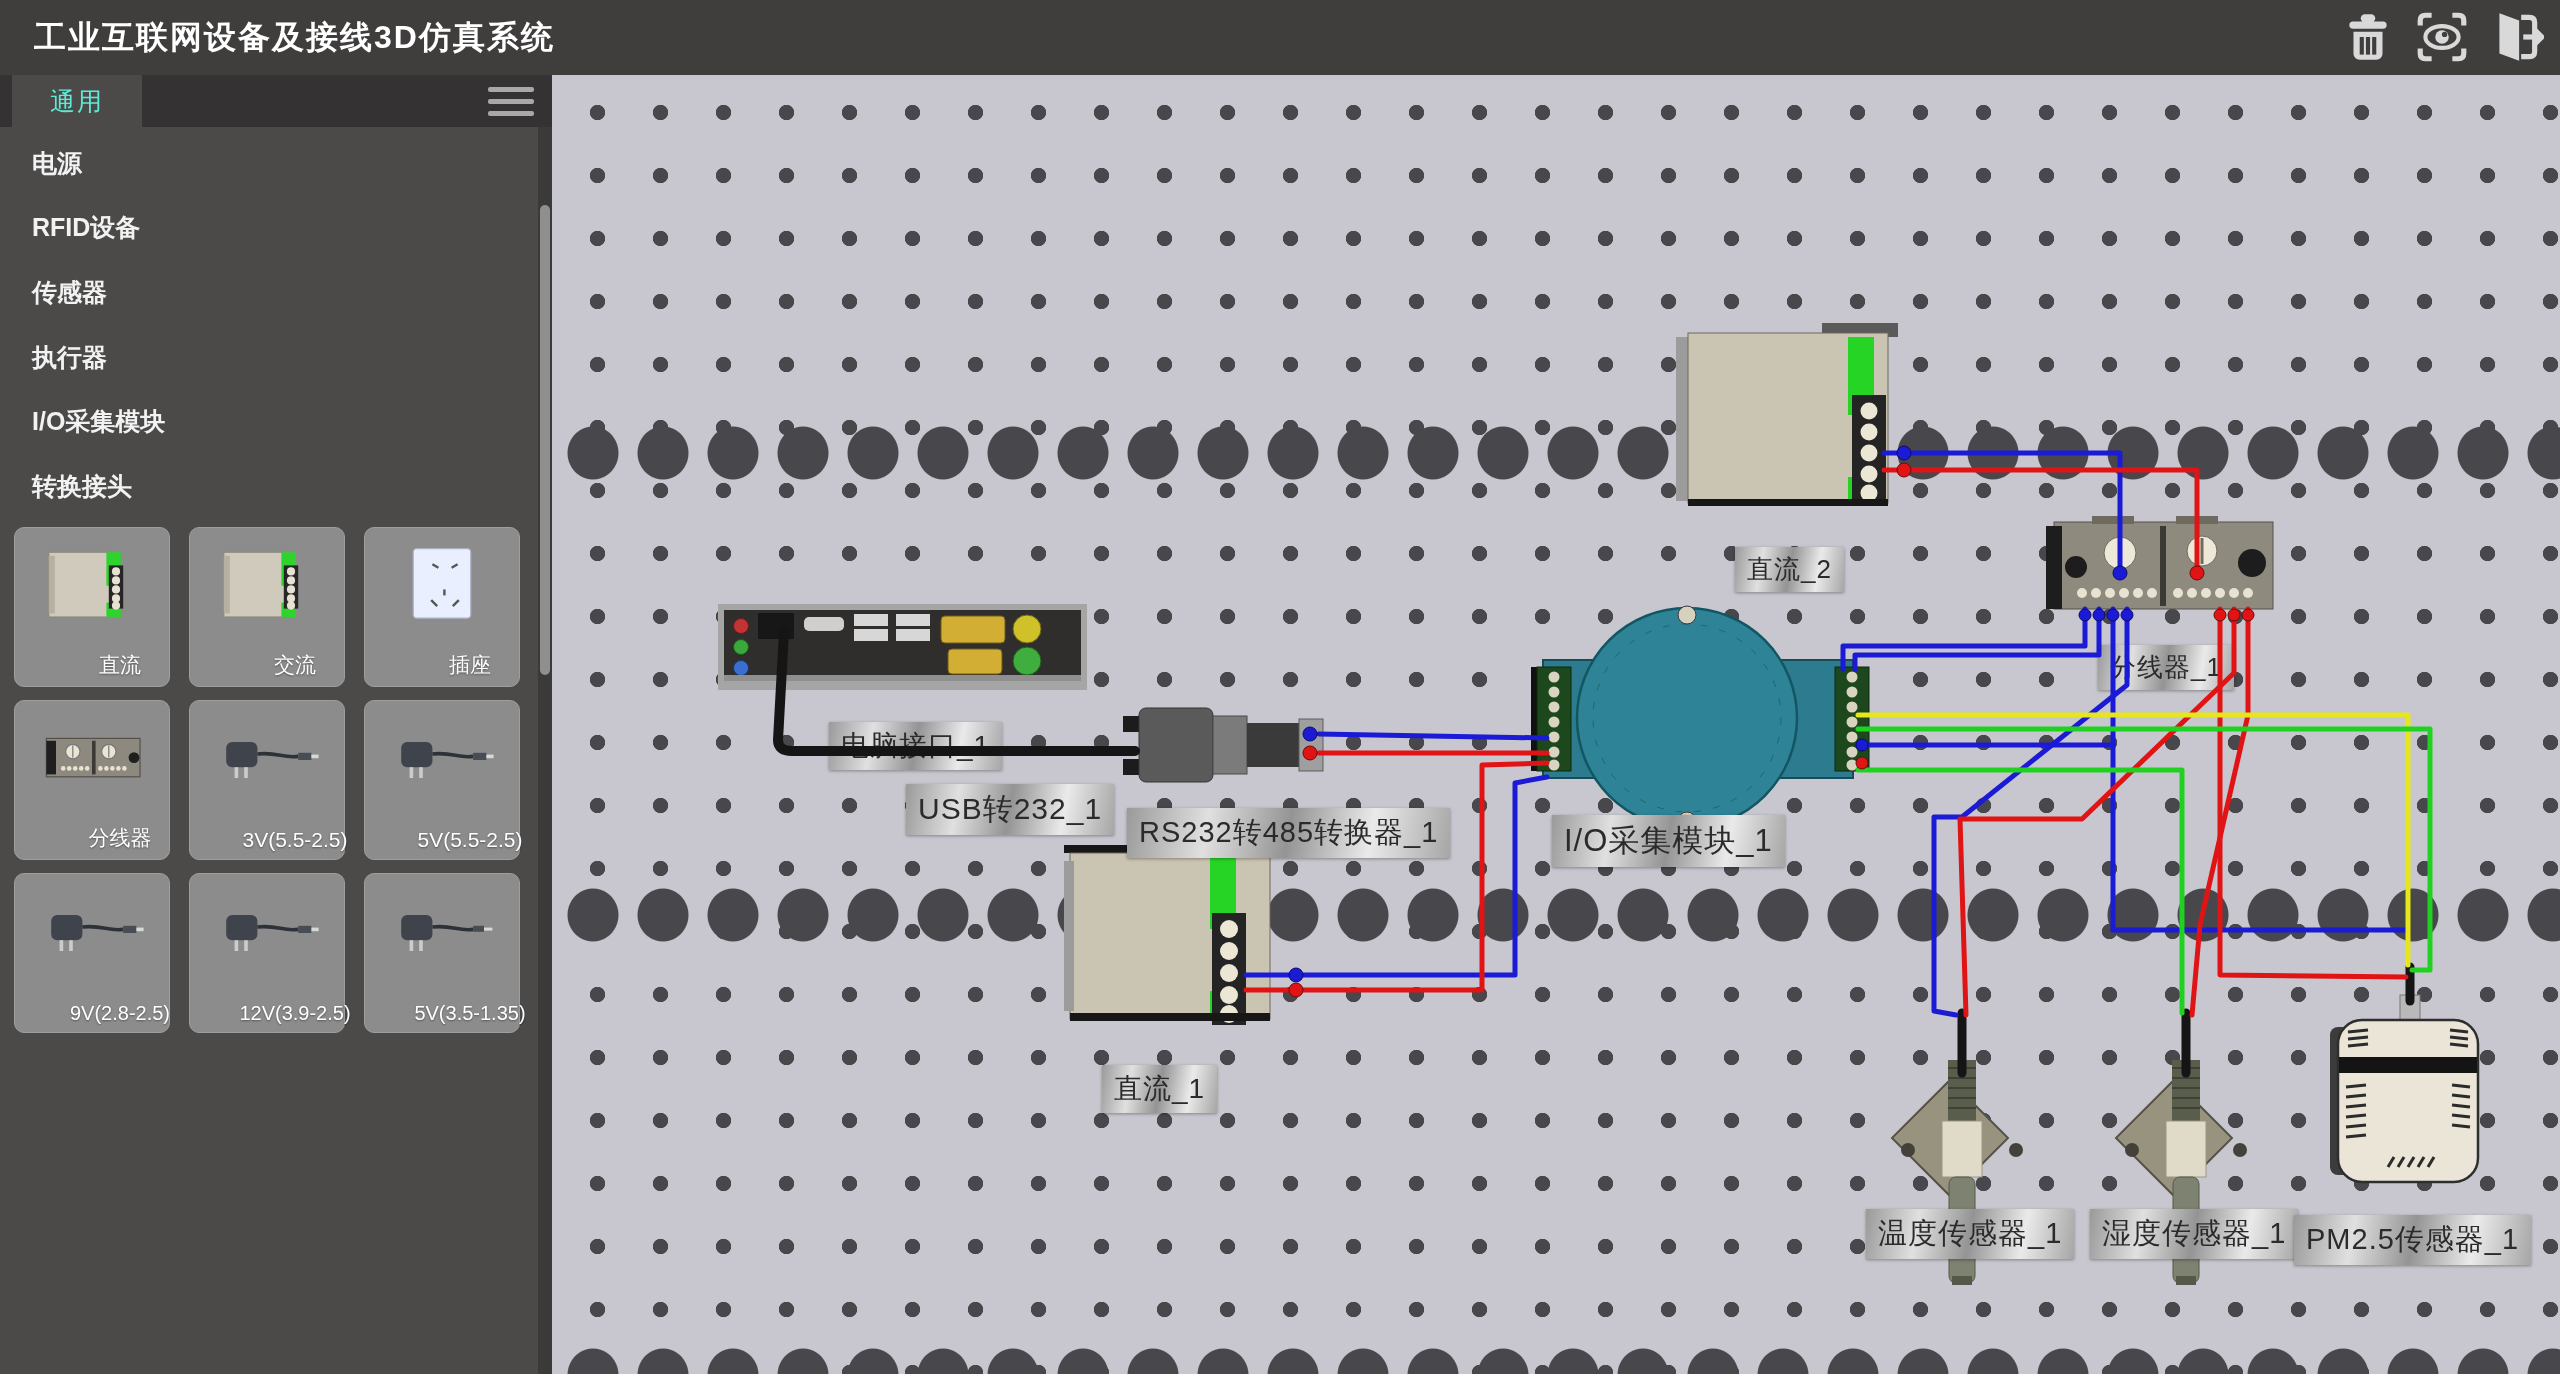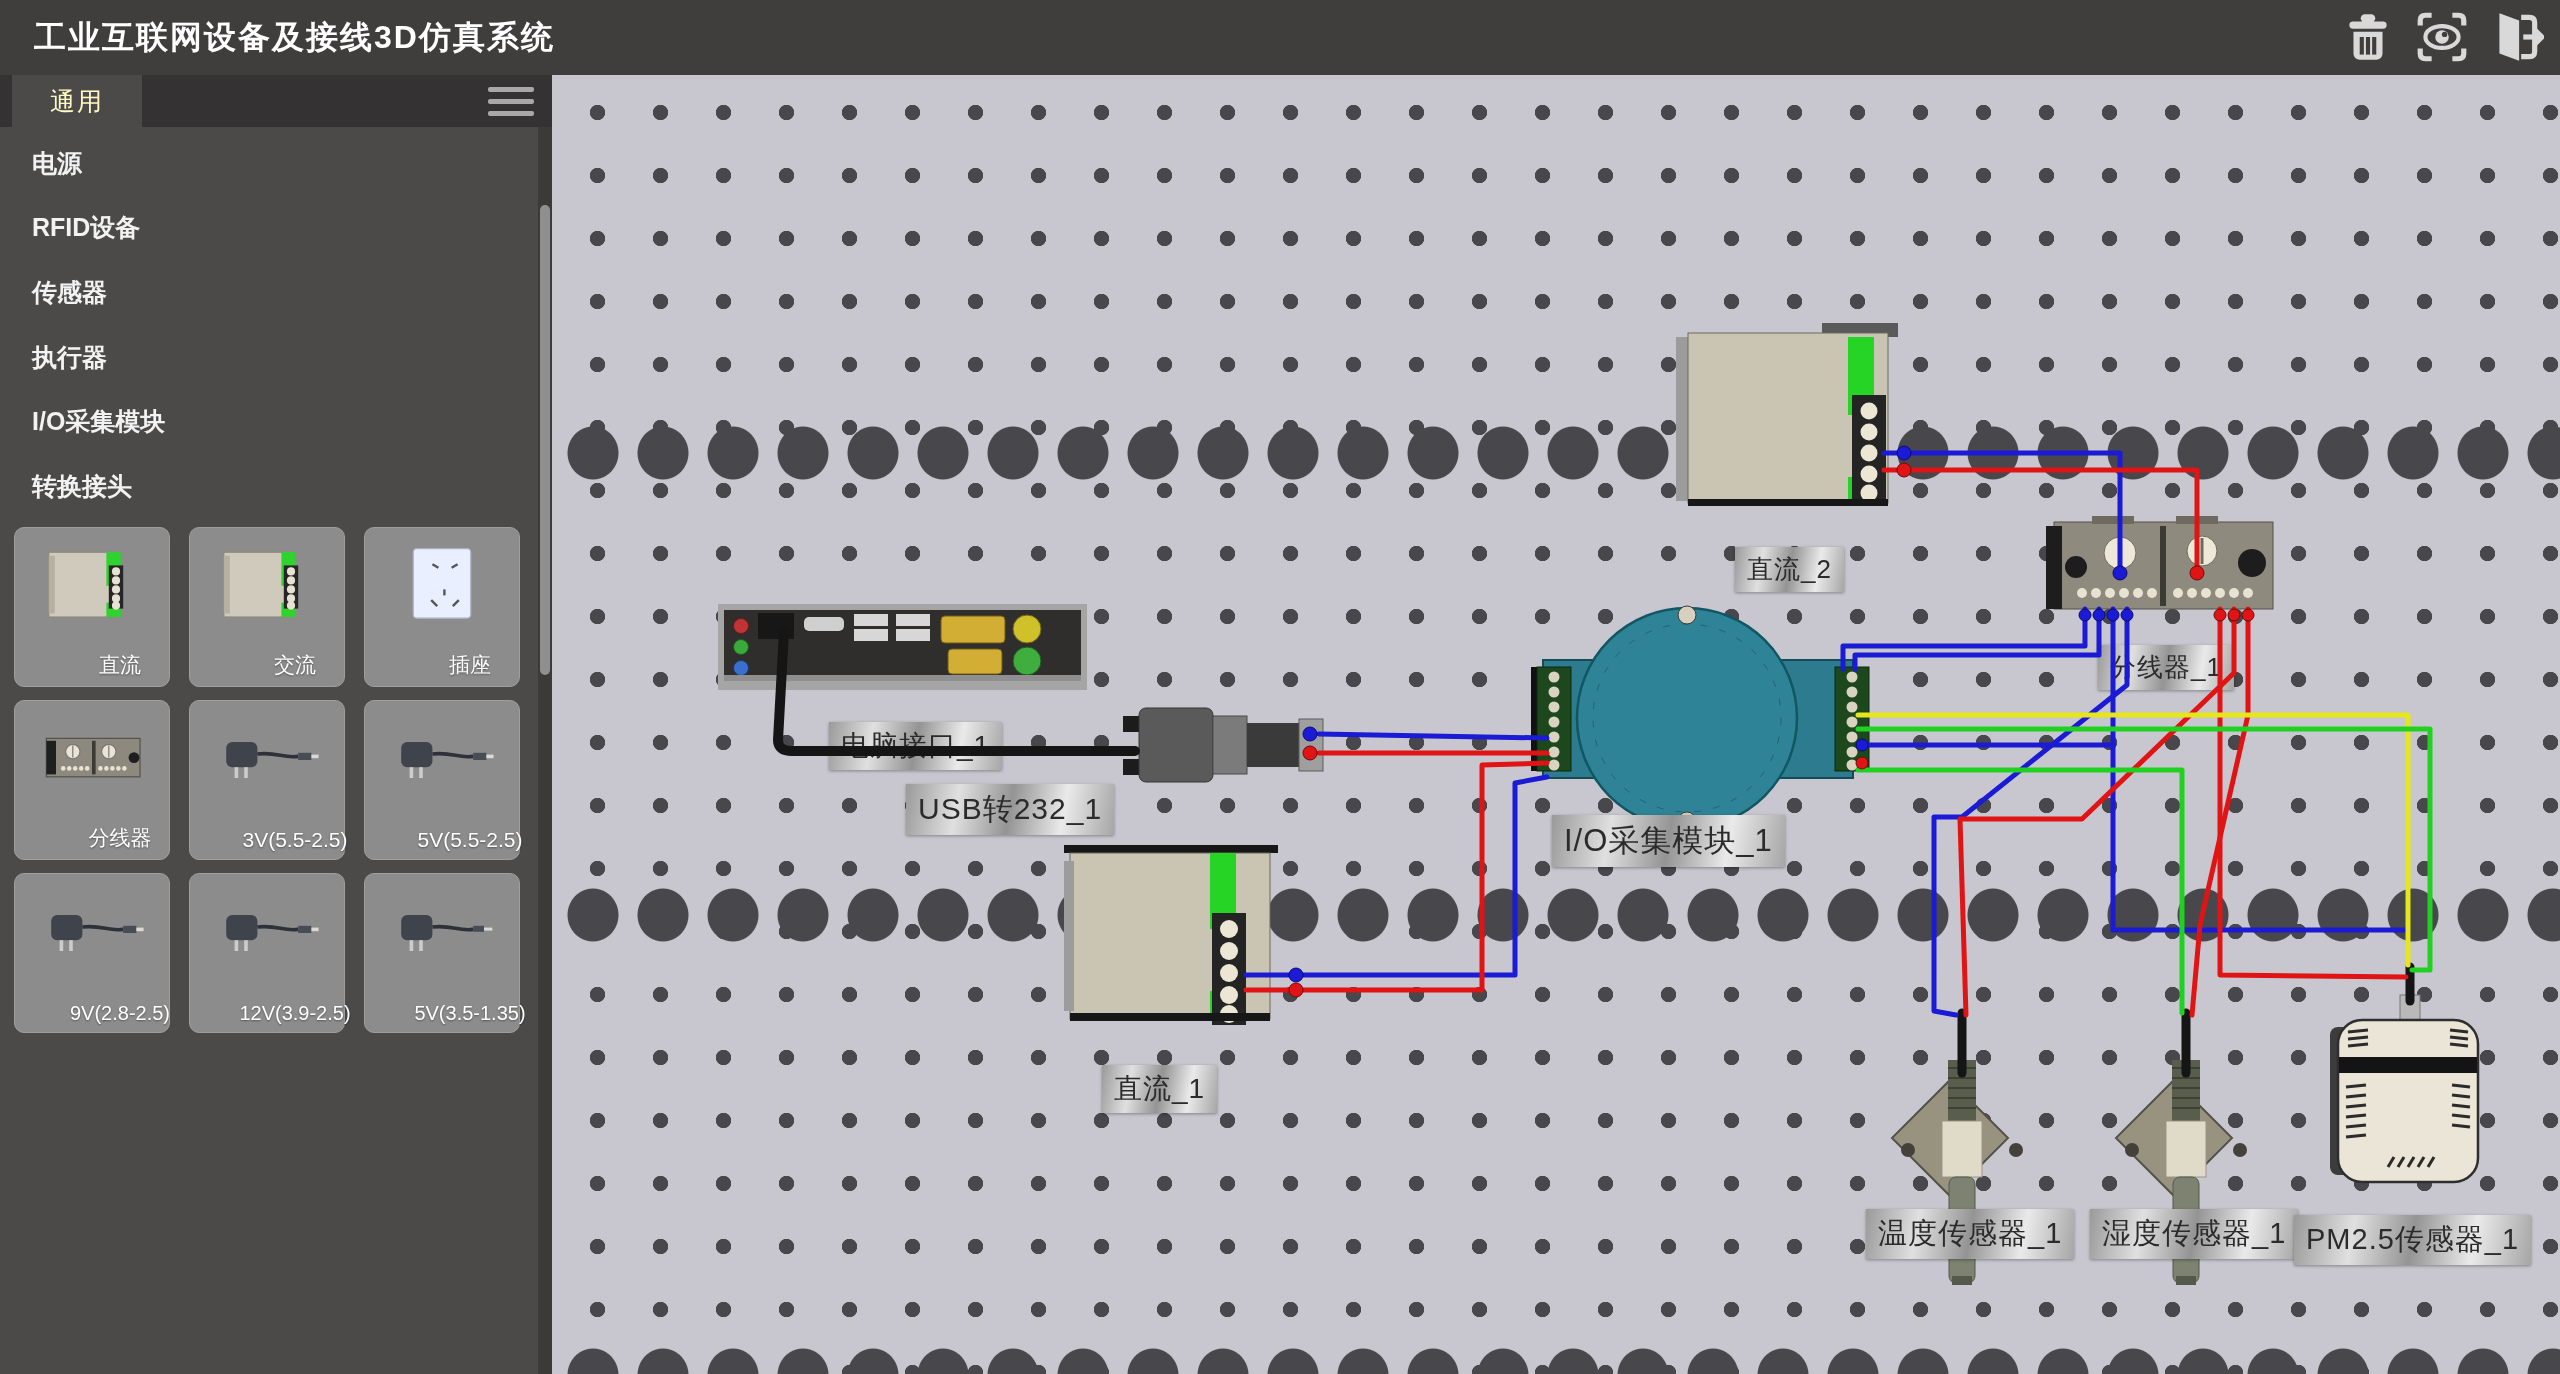--- a/index.html
+++ b/index.html
@@ -9,21 +9,21 @@
   
   .topbar{position:absolute;left:0;top:0;width:2560px;height:75px;background:#403d3d;z-index:30;}
   .app-title{position:absolute;left:34px;top:16px;font-size:32px;font-weight:bold;color:#ffffff;letter-spacing:2px;}
   .topbar-icons{position:absolute;right:16px;top:9px;display:flex;gap:18px;}
   .tool-icon{width:56px;height:56px;cursor:pointer;}
 
   
   .sidebar{position:absolute;left:0;top:75px;width:552px;height:1299px;background:#4b4a49;z-index:20;}
   .tabbar{position:absolute;left:0;top:0;width:552px;height:52px;background:#343232;}
   .tab-active{position:absolute;left:12px;top:0;width:130px;height:52px;background:#4b4a49;
-              color:#fef9c3;font-size:25px;display:flex;align-items:center;justify-content:center;letter-spacing:2px;}
+              color:#5eead4;font-size:25px;display:flex;align-items:center;justify-content:center;letter-spacing:2px;}
   .hamburger{position:absolute;right:18px;top:12px;width:46px;height:30px;cursor:pointer;}
   .hamburger div{height:5px;background:#a8a8a8;border-radius:2px;margin-bottom:7px;}
   .menu{position:absolute;top:56px;left:0;right:16px;}
   .menu-item{height:64.6px;display:flex;align-items:center;padding-left:32px;font-size:25px;color:#f2f2f2;cursor:pointer;font-weight:bold;}
   .tiles{position:absolute;top:452px;left:14px;display:grid;grid-template-columns:repeat(3,156px);grid-auto-rows:160px;gap:13px 19px;}
   .tile{position:relative;background:#8c8c8c;border:1px solid #9e9e9e;border-radius:10px;cursor:pointer;}
   .tile svg{position:absolute;left:50%;top:14px;transform:translateX(-50%);}
   .tile-label{position:absolute;bottom:7px;width:100%;text-align:center;font-size:21px;color:#ffffff;
               text-shadow:0 1px 2px rgba(0,0,0,.4);margin-left:28px;}
   .tile-label.small{font-size:20px;}
@@ -426,20 +426,21 @@
           <line x1="1846" y1="1092" x2="1852" y2="1082"></line>
           <line x1="1856" y1="1092" x2="1862" y2="1082"></line>
         <line x1="1866" y1="1092" x2="1872" y2="1082"></line>
           <line x1="1876" y1="1092" x2="1882" y2="1082"></line>
       </g>
     </g>
   </svg>
 
   <div class="plate" style="left:277px;top:619px;font-size:28px">电脑接口_1</div>
   <div class="plate" style="left:354px;top:681px;font-size:30px">USB转232_1</div>
+  <div class="plate" style="left:575px;top:705px;font-size:29px">RS232转485转换器_1</div>
   <div class="plate" style="left:1000px;top:712px;font-size:31px">I/O采集模块_1</div>
   <div class="plate" style="left:550px;top:962px;font-size:28px">直流_1</div>
   <div class="plate" style="left:1183px;top:444px;font-size:26px">直流_2</div>
   <div class="plate" style="left:1546px;top:542px;font-size:26px">分线器_1</div>
   <div class="plate" style="left:1314px;top:1106px;font-size:29px">温度传感器_1</div>
   <div class="plate" style="left:1538px;top:1106px;font-size:29px">湿度传感器_1</div>
   <div class="plate" style="left:1742px;top:1112px;font-size:29px">PM2.5传感器_1</div>
 
   <svg class="wiresvg" viewBox="0 0 2008 1299">
 

